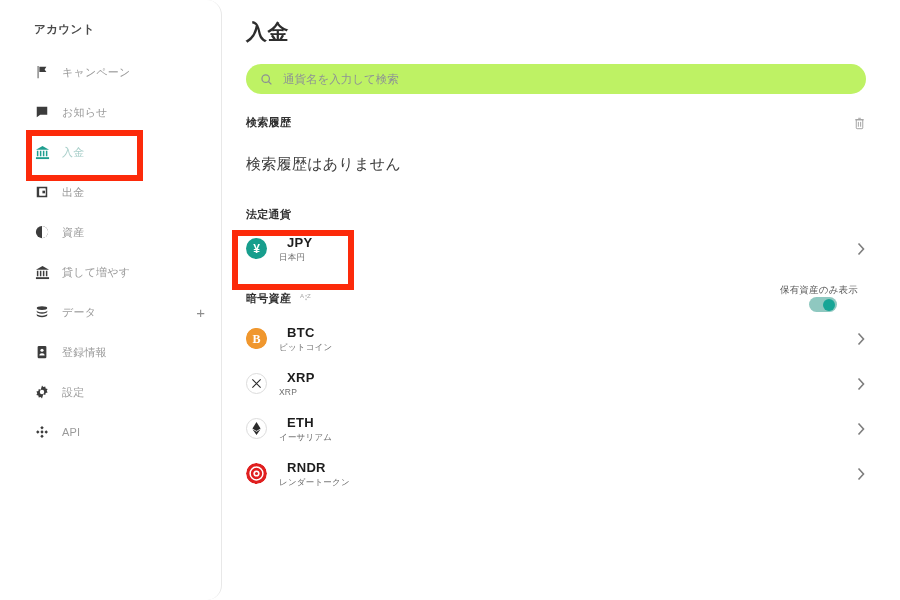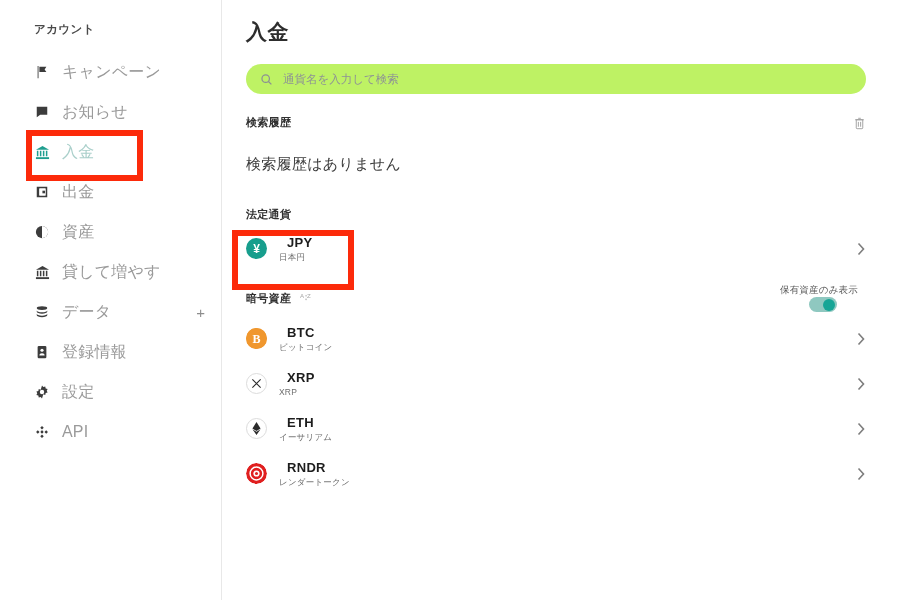--- a/index.html
+++ b/index.html
@@ -12,39 +12,40 @@
   .app { display: flex; width: 900px; height: 600px; position: relative; }
 
   
   .sidebar {
     width: 222px; height: 600px;
     background: #ffffff;
     border-right: 1px solid #e8e8e8;
     padding-top: 18px;
     flex: 0 0 222px;
     position: relative;
+    border-radius: 15px;
   }
   .side-title {
     font-size: 11.5px; font-weight: 700; color: #4a4a4a;
     padding: 4px 0 0 34px; letter-spacing: .4px;
     margin-bottom: 20px;
   }
   .side-item {
     display: flex; align-items: center;
     height: 30px; padding-left: 34px; padding-right: 16px;
     margin-bottom: 10px; position: relative;
   }
   .side-ico {
     width: 16px; height: 16px; flex: 0 0 16px;
     display: flex; align-items: center; justify-content: center;
     margin-right: 12px; color: #3c3c3c;
   }
   .side-ico svg { display:block; }
   .side-label {
-    font-size: 16px; color: #9a9a9a; letter-spacing: .2px;
+    font-size: 11px; color: #9a9a9a; letter-spacing: .2px;
     white-space: nowrap;
   }
   .side-item.active .side-ico { color: #1f9e8f; }
   .side-item.active .side-label { color: #a9cfca; }
   .side-plus {
     margin-left: auto; color: #8d8d8d; font-size: 15px; line-height: 1;
     font-weight: 300;
   }
 
   

